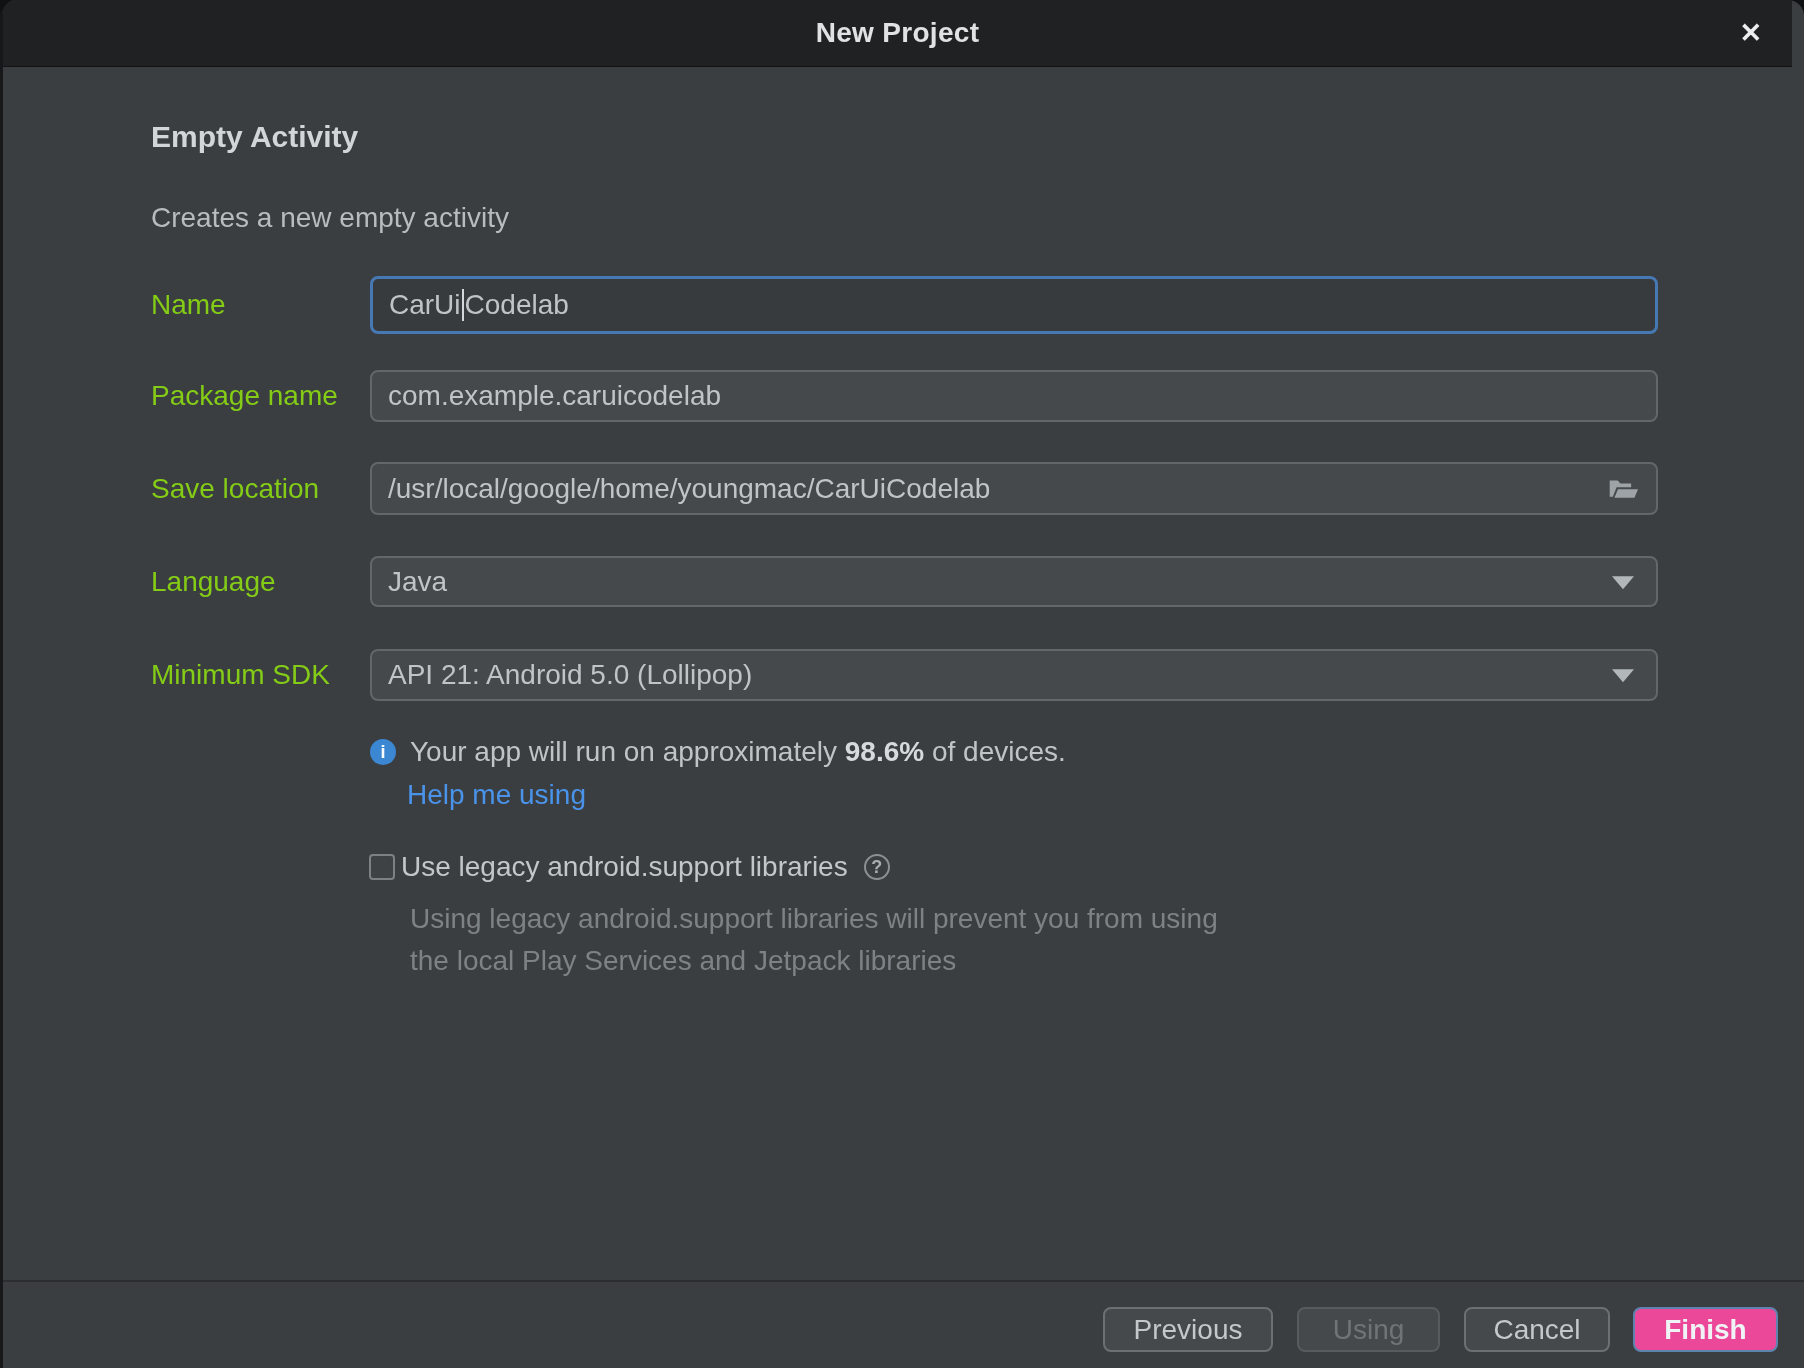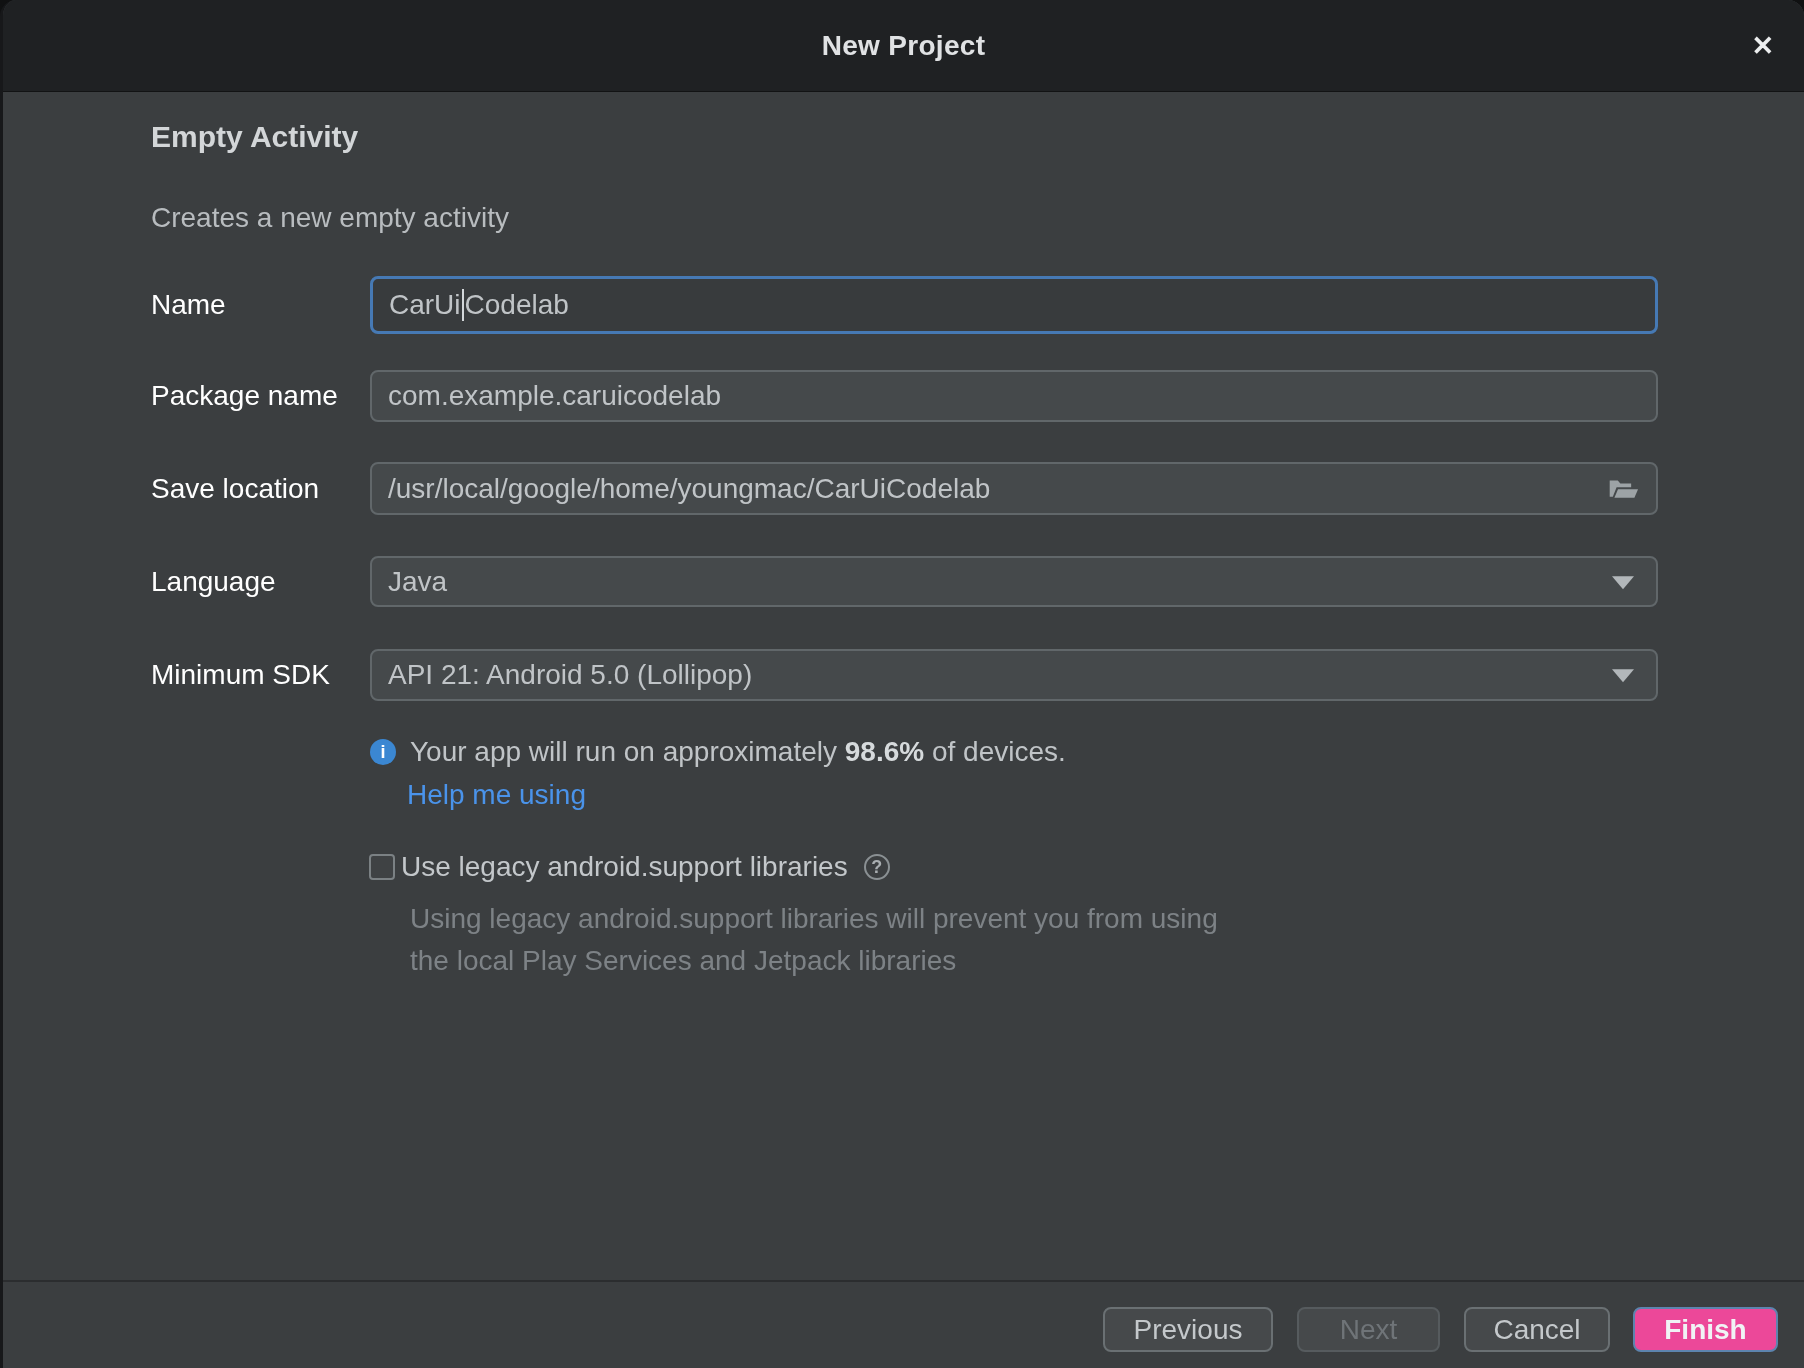--- a/index.html
+++ b/index.html
@@ -2,33 +2,33 @@
 <html><head>
 <meta charset="utf-8">
 <style>
   * { margin:0; padding:0; box-sizing:border-box; }
   html,body { width:1804px; height:1368px; background:#101112; overflow:hidden;
               font-family:"Liberation Sans", sans-serif; }
   .dialog { position:relative; width:1804px; height:1368px; background:#3b3e40;
             border-radius:16px 16px 0 0; border-left:3px solid #17181a; overflow:hidden; }
 
   
-  .titlebar { position:absolute; top:0; left:0; right:0; height:92px; background:#1f2123;
+  .titlebar { position:absolute; top:0; left:0; right:12px; height:67px; background:#1f2123;
               border-bottom:1px solid #121314; display:flex; align-items:center; justify-content:center; }
   .titlebar .title { color:#e0e2e4; font-size:28px; font-weight:bold; letter-spacing:.3px; }
   .close-btn { position:absolute; right:30px; top:50%; transform:translateY(-50%);
                color:#eceeef; font-size:27px; font-weight:bold; cursor:pointer; line-height:1; }
 
   
   .h-title { position:absolute; left:148px; top:120px; font-size:30px; font-weight:bold; color:#d3d6d8; }
   .h-sub   { position:absolute; left:148px; top:202px; font-size:28px; color:#b8bcbf; }
 
   
   .row-label { position:absolute; left:148px; display:flex; align-items:center;
-               font-size:28px; color:#ffffff; }
+               font-size:28px; color:#84cc16; }
   .field { position:absolute; left:367px; width:1288px; background:#45494b;
            border:2px solid #61676a; border-radius:8px; display:flex; align-items:center;
            padding:0 16px; font-size:28px; color:#c0c4c7; }
   .field.focused { background:#383b3d; border:3px solid #4679b4; }
   .caret { display:inline-block; width:2px; height:32px; background:#d3d7da; margin:0 1px;
            vertical-align:middle; }
   .trailing { position:absolute; right:16px; top:50%; transform:translateY(-50%); display:flex; align-items:center; }
   .dd-arrow { width:0; height:0; border-left:11px solid transparent; border-right:11px solid transparent;
               border-top:13px solid #b2b7ba; position:absolute; right:22px; top:50%; transform:translateY(-45%); }
 
@@ -120,17 +120,17 @@
     <span class="check-label">Use legacy android.support libraries</span>
     <span class="help-icon">?</span>
   </div>
   <div class="check-desc">
     <div>Using legacy android.support libraries will prevent you from using</div>
     <div>the local Play Services and Jetpack libraries</div>
   </div>
 
   <div class="divider"></div>
   <div class="btn btn-previous">Previous</div>
-  <div class="btn btn-next">Next</div>
+  <div class="btn btn-next">Using</div>
   <div class="btn btn-cancel">Cancel</div>
   <div class="btn btn-finish">Finish</div>
 
 </div>
 
 </body></html>

